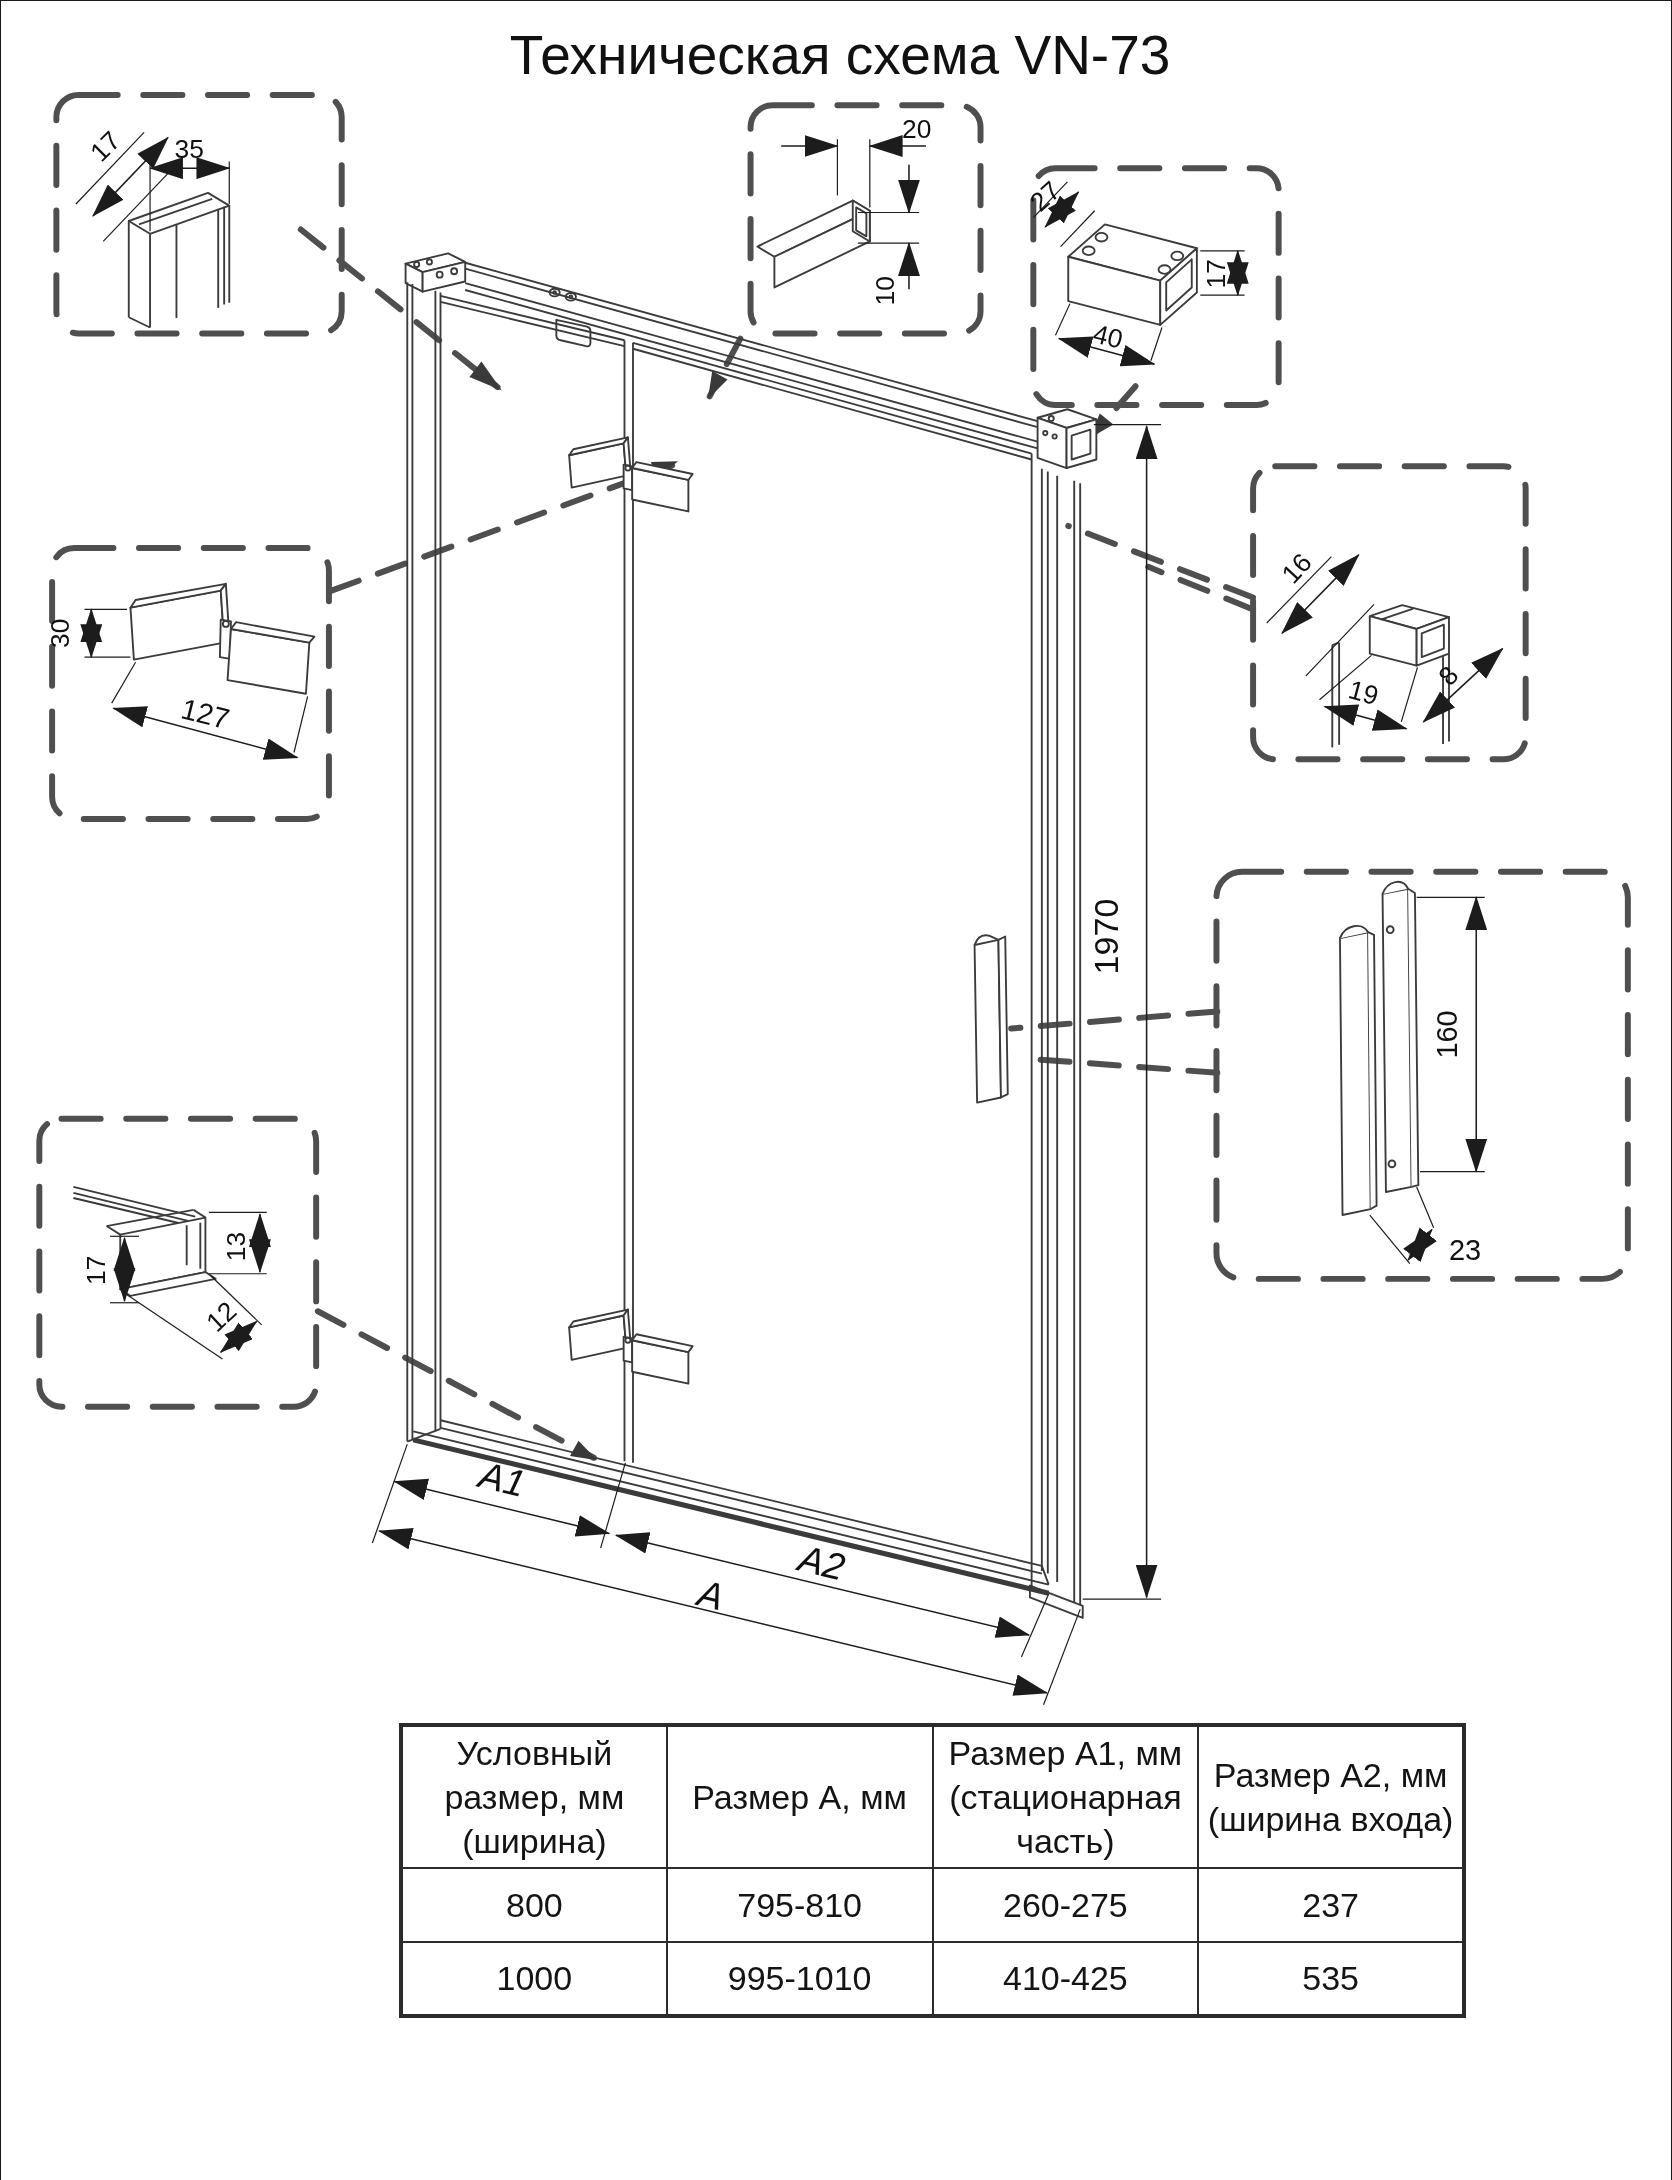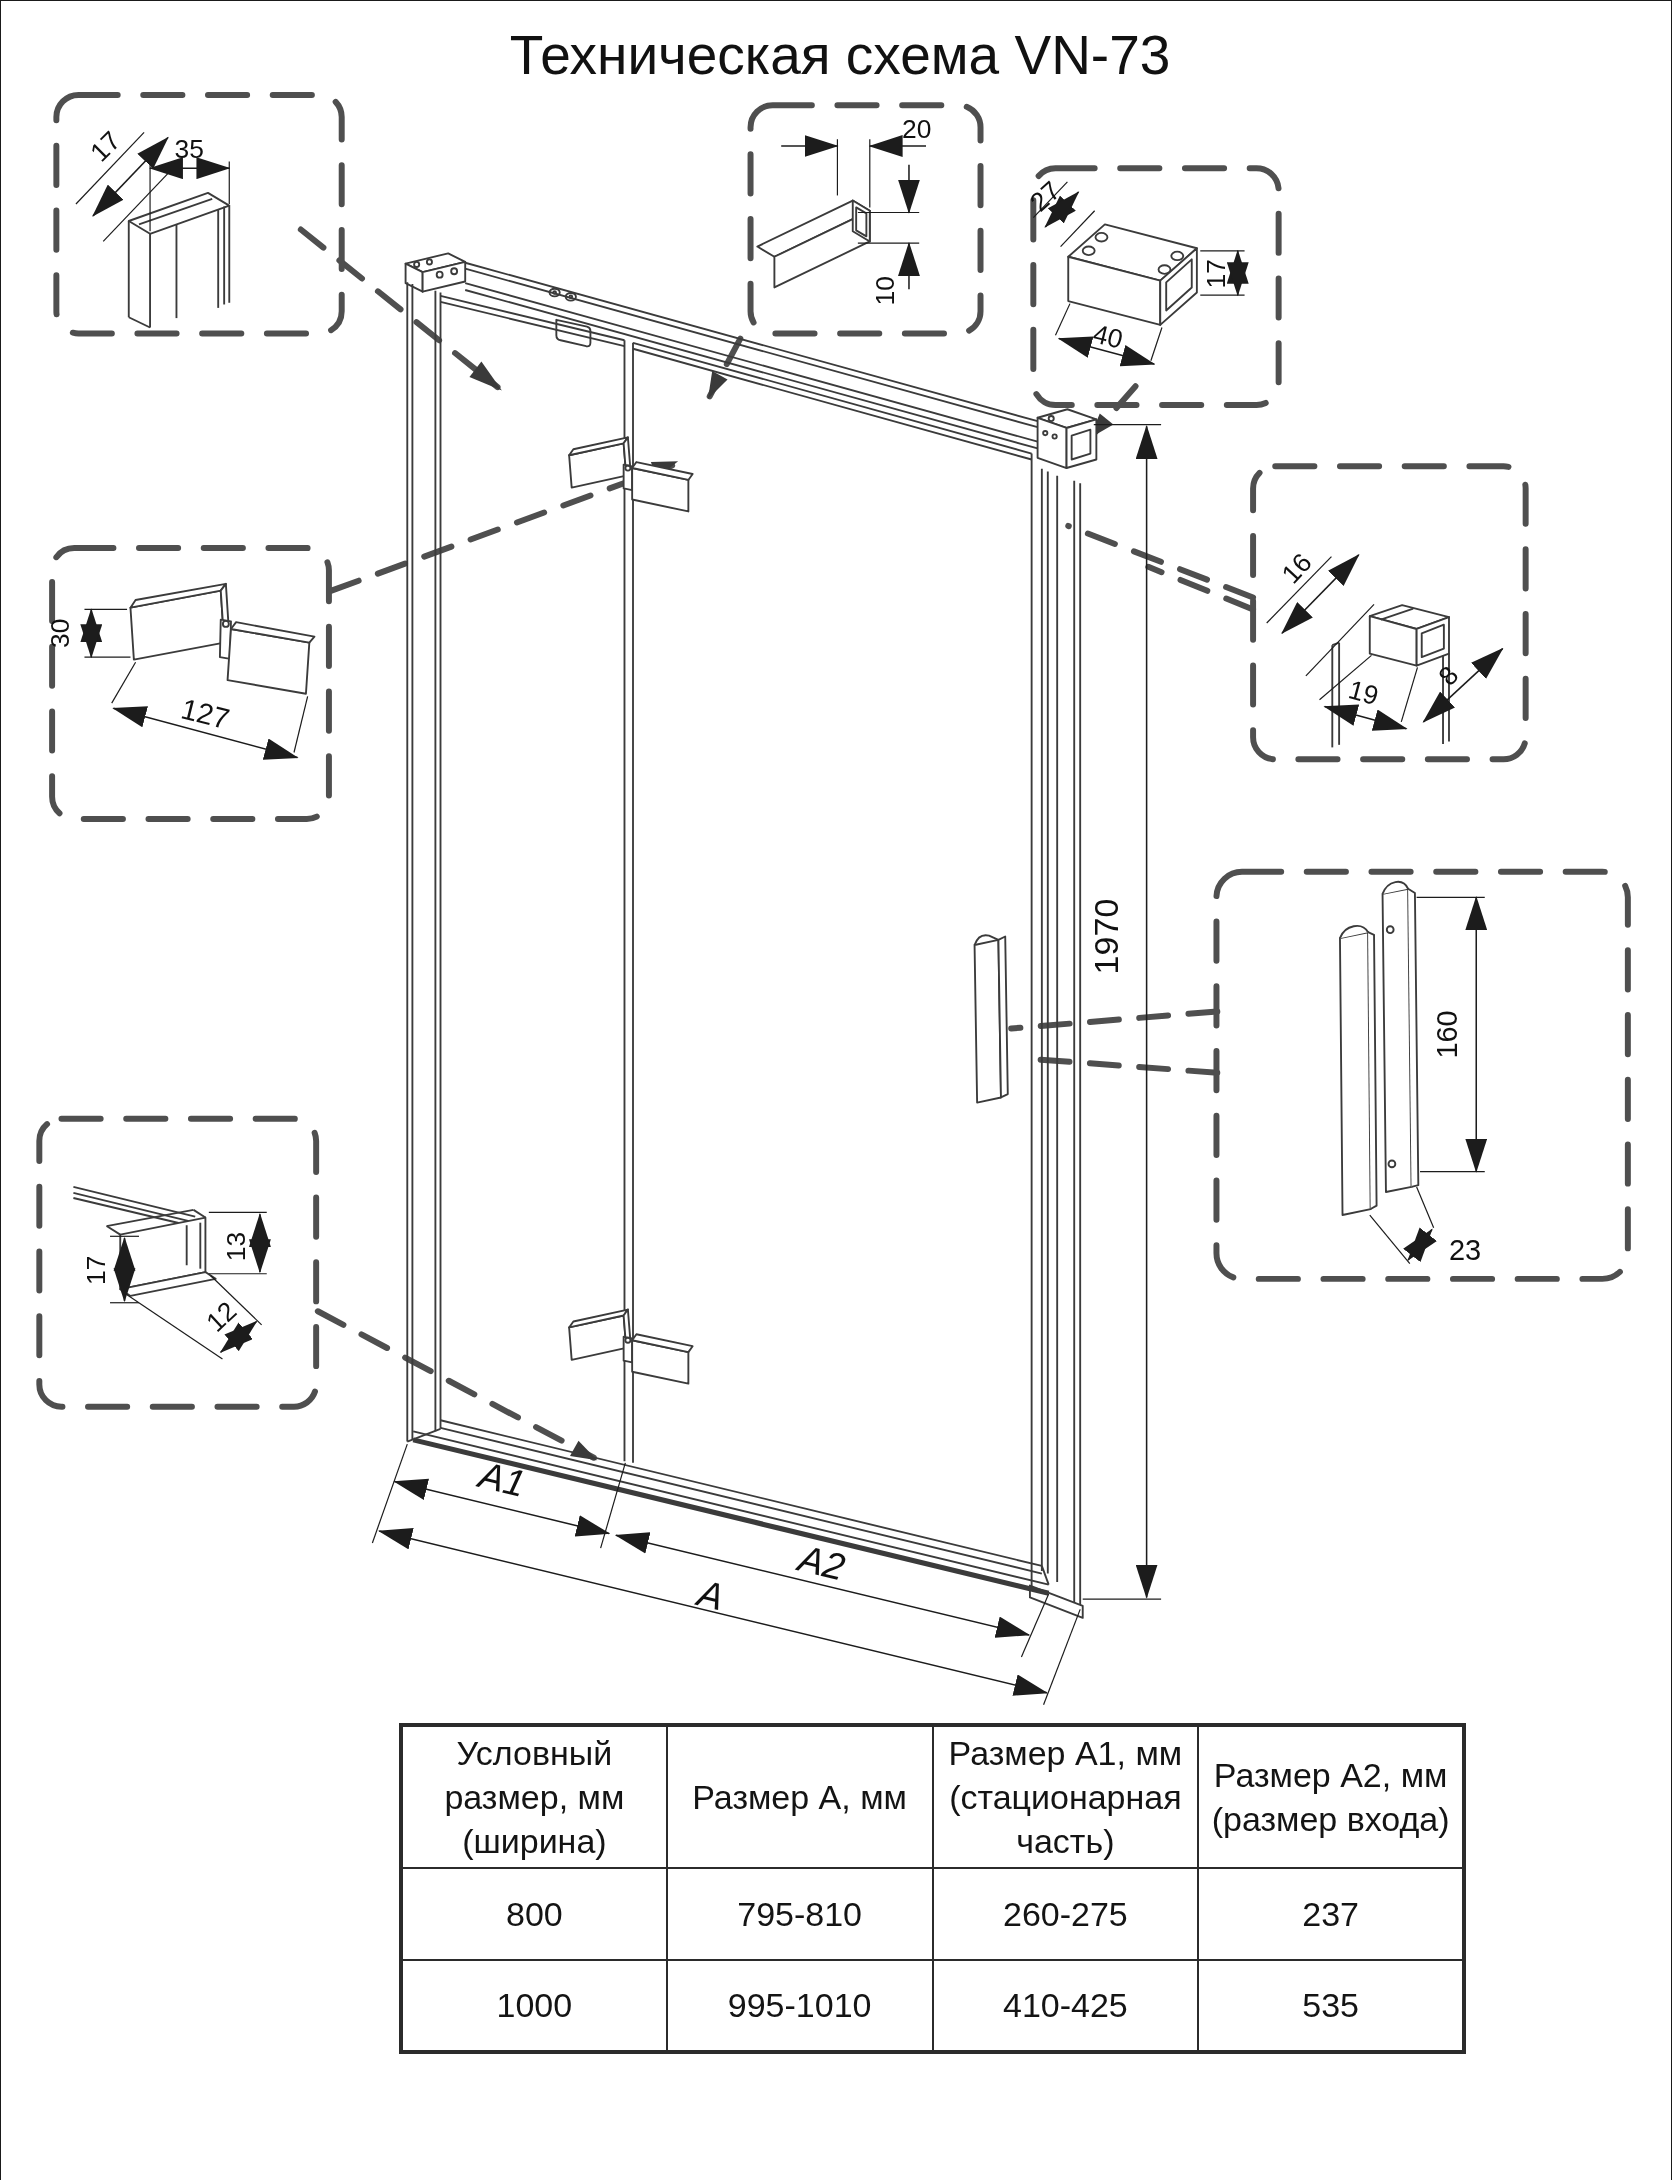--- a/index.html
+++ b/index.html
@@ -30,21 +30,21 @@
     border:4.3px solid #2b2b2b;
     margin-left:47px;
   }
   .size-table th,.size-table td{
     border:2.6px solid #2b2b2b;
     font-weight:normal;
     text-align:center;vertical-align:middle;
     padding:0 6.8px;line-height:1.3;
   }
   .size-table thead tr{height:143px;}
-  .size-table tbody tr{height:92px;}
+  .size-table tbody tr{height:74px;}
   text{fill:#111;font-family:"Liberation Sans",sans-serif;}
   .lbl{font-size:31px;}
   .lbl-mid{font-size:34px;}
   .lbl-h{font-size:40px;}
   .lbl-a{font-size:44px;font-style:italic;}
 </style>
 </head>
 <body>
 
 <div class="sheet">
@@ -363,21 +363,21 @@
     <text class="lbl" x="287" y="1462" text-anchor="middle" transform="rotate(-90 287 1462)">13</text>
     <text class="lbl" x="266" y="1552" text-anchor="middle" transform="rotate(-43 266 1552)">12</text>
   </svg>
 
   <table class="size-table">
     <thead>
       <tr>
         <th>Условный размер, мм (ширина)</th>
         <th>Размер А, мм</th>
         <th>Размер А1, мм (стационарная часть)</th>
-        <th>Размер А2, мм (размер входа)</th>
+        <th>Размер А2, мм (ширина входа)</th>
       </tr>
     </thead>
     <tbody>
       <tr>
         <td>800</td>
         <td>795-810</td>
         <td>260-275</td>
         <td>237</td>
       </tr>
       <tr>

